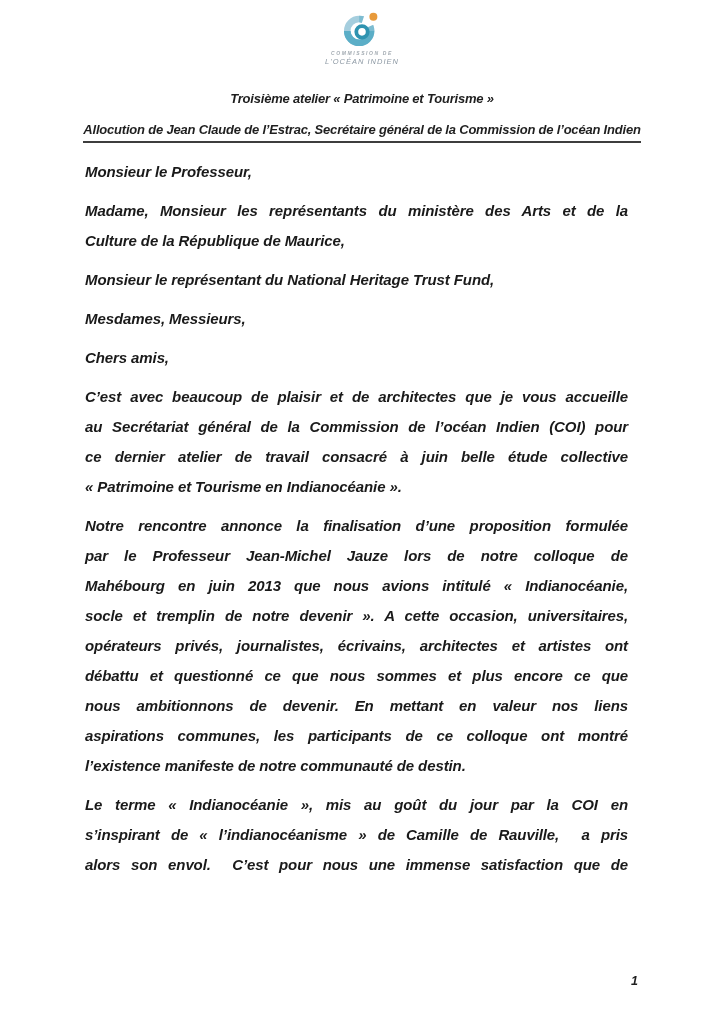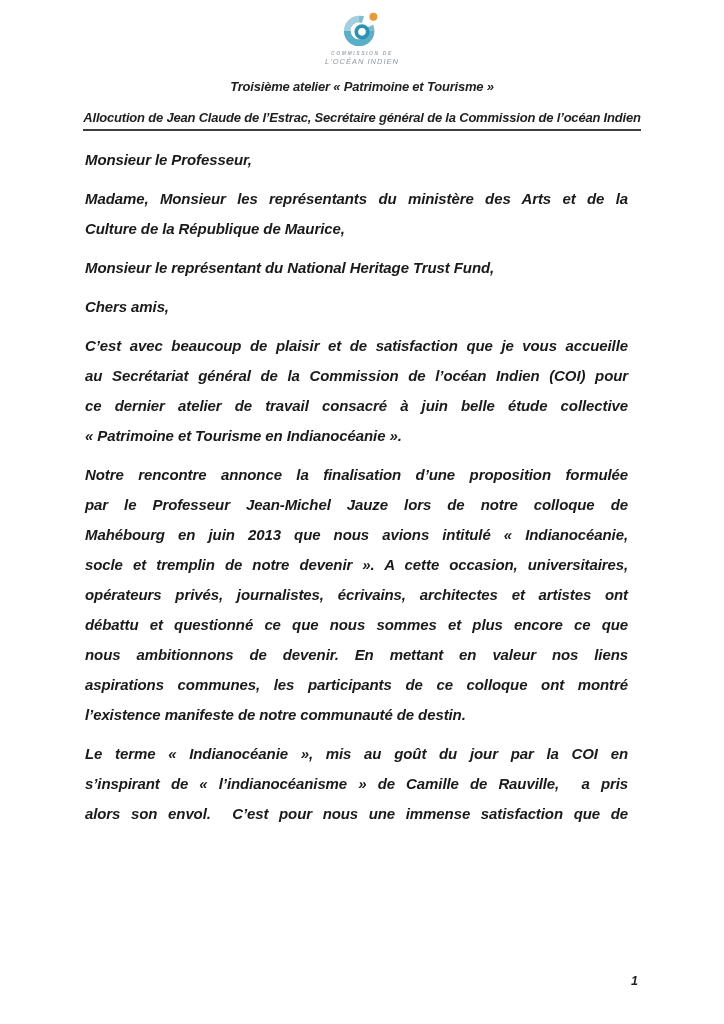--- a/index.html
+++ b/index.html
@@ -19,21 +19,21 @@
   .logo svg { display:block; margin:0 auto; }
   .logo-caption1 {
     font-size:5px; letter-spacing:1.6px; color:#a3abb2;
     margin-top:2px; font-weight:bold;
   }
   .logo-caption2 {
     font-size:7.5px; letter-spacing:1px; color:#8d99a4;
     margin-top:1px;
   }
   
-  .header { margin-top:14px; text-align:center; }
+  .header { margin-top:26px; text-align:center; }
   .h-line {
     font-size:13px; font-weight:bold; line-height:14px;
     margin-bottom:17px; letter-spacing:-0.2px; color:#1f1f1f;
   }
   .h-line:last-child { margin-bottom:0; }
   .rule {
     height:2px; background:#3d3d3d;
     margin:4px 83px 0 83px;
   }
   
@@ -83,27 +83,30 @@
 
     <div class="para">
       <div class="line j">Madame, Monsieur les représentants du ministère des Arts et de la</div>
       <div class="line">Culture de la République de Maurice,</div>
     </div>
 
     <div class="para">
       <div class="line">Monsieur le représentant du National Heritage Trust Fund,</div>
     </div>
 
+    <div class="para">
+      <div class="line">Mesdames, Messieurs,</div>
+    </div>
 
     <div class="para">
       <div class="line">Chers amis,</div>
     </div>
 
     <div class="para">
-      <div class="line j">C’est avec beaucoup de plaisir et de satisfaction que je vous accueille</div>
+      <div class="line j">C’est avec beaucoup de plaisir et de architectes que je vous accueille</div>
       <div class="line j">au Secrétariat général de la Commission de l’océan Indien (COI) pour</div>
       <div class="line j">ce dernier atelier de travail consacré à juin belle étude collective</div>
       <div class="line">« Patrimoine et Tourisme en Indianocéanie ».</div>
     </div>
 
     <div class="para">
       <div class="line j">Notre rencontre annonce la finalisation d’une proposition formulée</div>
       <div class="line j">par le Professeur Jean-Michel Jauze lors de notre colloque de</div>
       <div class="line j">Mahébourg en juin 2013 que nous avions intitulé « Indianocéanie,</div>
       <div class="line j">socle et tremplin de notre devenir ». A cette occasion, universitaires,</div>

